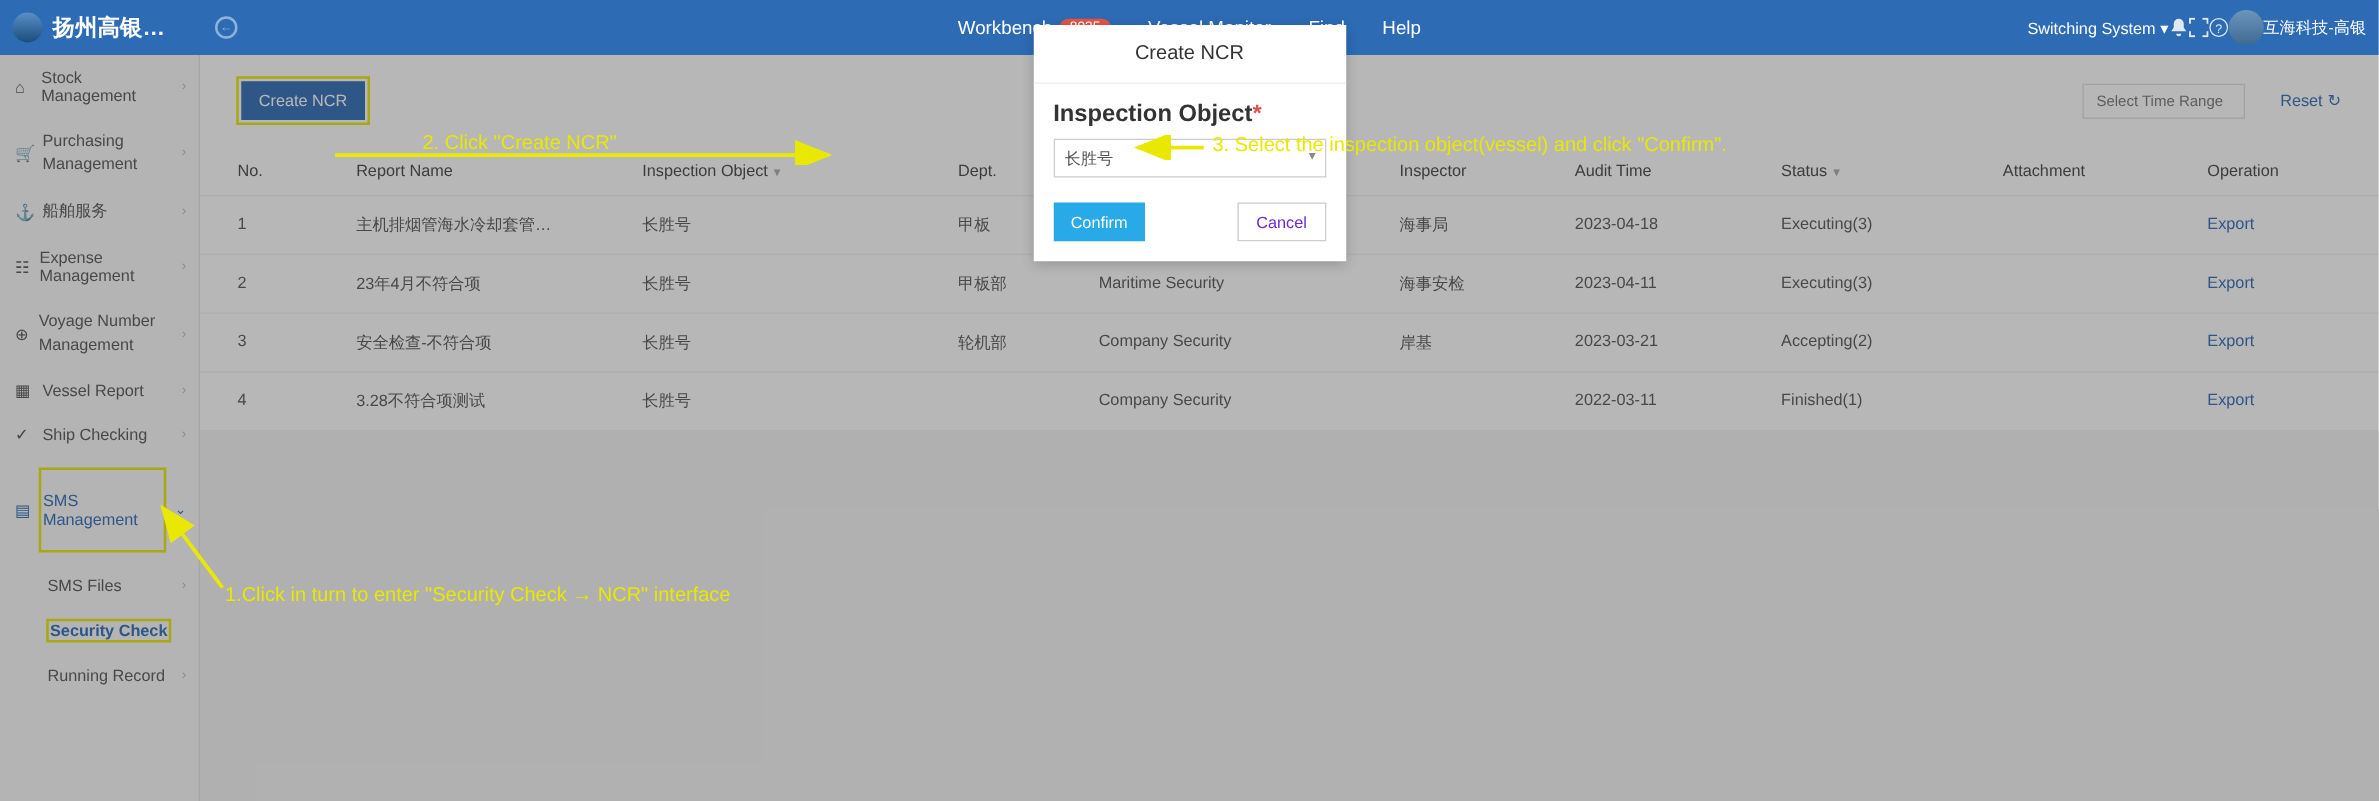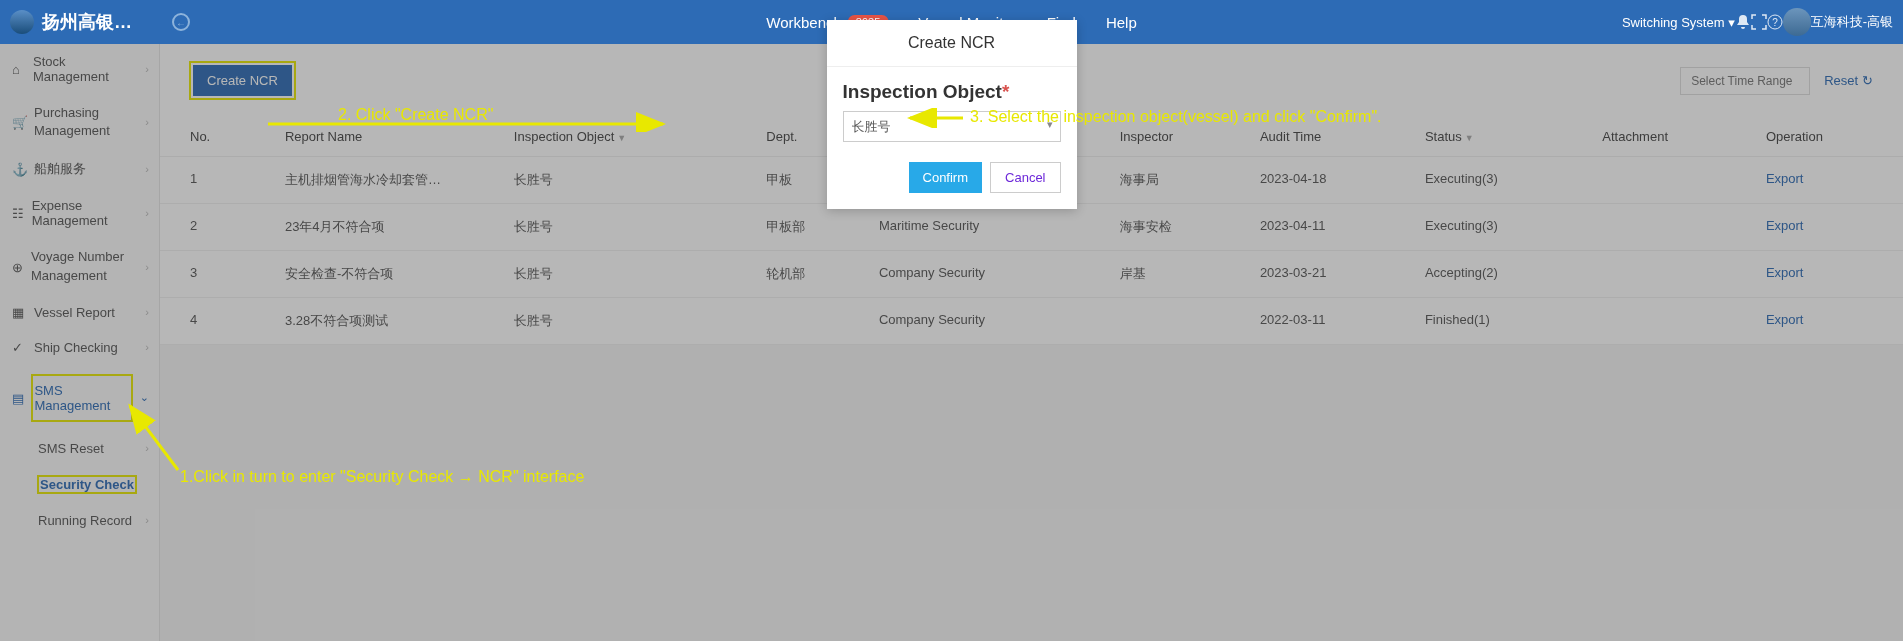--- a/index.html
+++ b/index.html
@@ -22,38 +22,38 @@
 .sidebar-sub{padding-left:38px}
 .sidebar-sub.sel{color:#2d6bb5;font-weight:bold}
 .sidebar .ic{width:14px;height:14px;display:inline-block}
 .highlight-box{outline:2px solid #e8e800;outline-offset:-1px}
 .main{position:absolute;left:160px;right:0;top:44px;bottom:0;background:#f5f5f5;z-index:5;padding:0}
 .tabs{display:flex;gap:28px;padding:18px 30px 0 30px;border-bottom:1px solid #e5e5e5;background:#fff}
 .tab{padding-bottom:12px;font-size:15px;color:#666;cursor:pointer}
 .tab.active{color:#2d6bb5;border-bottom:3px solid #2d6bb5;font-weight:500}
 .toolbar{display:flex;align-items:center;padding:18px 30px;background:#fff}
 .btn-create{background:#2d6bb5;color:#fff;border:none;padding:8px 14px;font-size:13px;cursor:pointer}
-.toolbar-right{margin-left:auto;display:flex;align-items:center;gap:14px}
+.toolbar-right{margin-left:auto;display:flex;align-items:center;gap:28px}
 .time-input{border:1px solid #ddd;padding:6px 10px;font-size:12px;color:#999;width:130px;background:#fff}
 .reset{color:#2d6bb5;font-size:13px;cursor:pointer;display:flex;align-items:center;gap:4px}
 .table{width:100%;background:#fff;border-collapse:collapse;font-size:13px;color:#555}
 .table th{text-align:left;padding:12px 10px;font-weight:normal;color:#444;border-bottom:1px solid #eee}
 .table th.first,.table td.first{padding-left:30px}
 .table td{padding:14px 10px;border-bottom:1px solid #f0f0f0;vertical-align:top}
 .table .link{color:#2d6bb5;cursor:pointer}
 .sort-ic{font-size:9px;color:#aaa;margin-left:3px}
 .modal{position:absolute;top:20px;left:50%;transform:translateX(-50%);width:250px;background:#fff;z-index:50;box-shadow:0 2px 10px rgba(0,0,0,.2)}
 .modal-title{text-align:center;padding:14px 0;font-size:16px;color:#333;border-bottom:1px solid #eee}
 .modal-body{padding:14px 16px 8px}
 .field-label{font-size:19px;font-weight:bold;color:#333;margin-bottom:8px;display:block}
 .req{color:#d9534f}
 .select{width:100%;border:1px solid #ccc;padding:7px 8px;font-size:13px;color:#555;background:#fff;appearance:none;position:relative}
 .select-wrap{position:relative}
 .select-wrap::after{content:"▾";position:absolute;right:8px;top:7px;color:#888;font-size:11px;pointer-events:none}
-.modal-footer{display:flex;justify-content:flex-end;gap:8px;padding:12px 16px 16px;border-top:0}
+.modal-footer{display:flex;justify-content:space-between;gap:8px;padding:12px 16px 16px;border-top:0}
 .btn-confirm{background:#28a9e8;color:#fff;border:none;padding:7px 14px;font-size:13px;cursor:pointer}
 .btn-cancel{background:#fff;color:#6d28d9;border:1px solid #ccc;padding:7px 14px;font-size:13px;cursor:pointer}
 .annot{position:absolute;color:#e8e800;font-size:16px;z-index:60;font-weight:500;pointer-events:none}
 .arrow{position:absolute;z-index:60;pointer-events:none}
 svg{display:block}
 </style>
 </head>
 <body>
 
 <div class="topbar">
@@ -117,25 +117,25 @@
       <span>Vessel Report</span>
       <span class="chev">›</span>
     </div>
   <div class="sidebar-item">
       <span class="ic">✓</span>
       <span>Ship Checking</span>
       <span class="chev">›</span>
     </div>
   <div class="sidebar-item active">
       <span class="ic">▤</span>
-      <span class="highlight-box" style="padding:8px 2px">SMS Management</span>
+      <span class="highlight-box" style="padding:18px 2px">SMS Management</span>
       <span class="chev" style="color:#2d6bb5">⌄</span>
     </div>
   <div class="sidebar-item sidebar-sub">
-      <span>SMS Reset</span>
+      <span>SMS Files</span>
       <span class="chev">›</span>
     </div>
   <div class="sidebar-item sidebar-sub sel">
       <span class="highlight-box" style="padding:1px 2px">Security Check</span>
     </div>
   <div class="sidebar-item sidebar-sub">
       <span>Running Record</span>
       <span class="chev">›</span>
     </div>
 </div>

